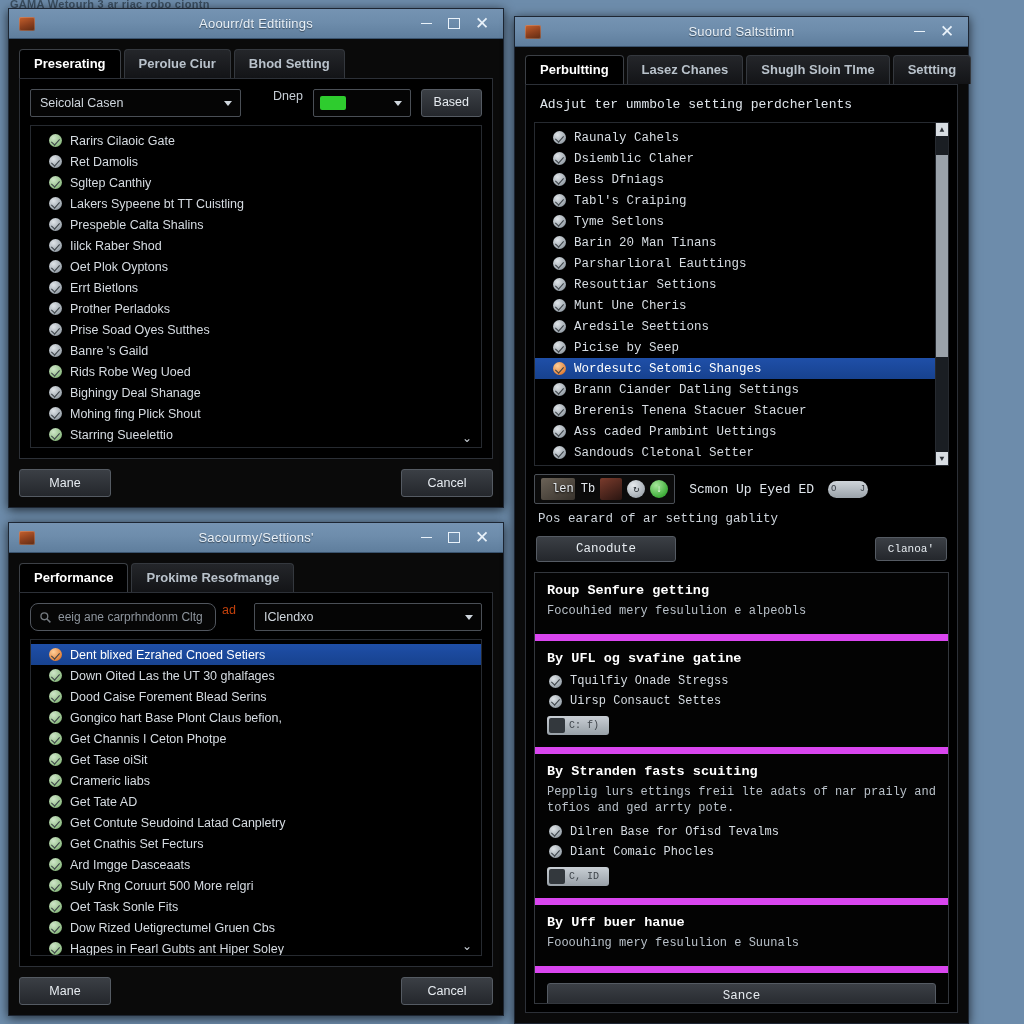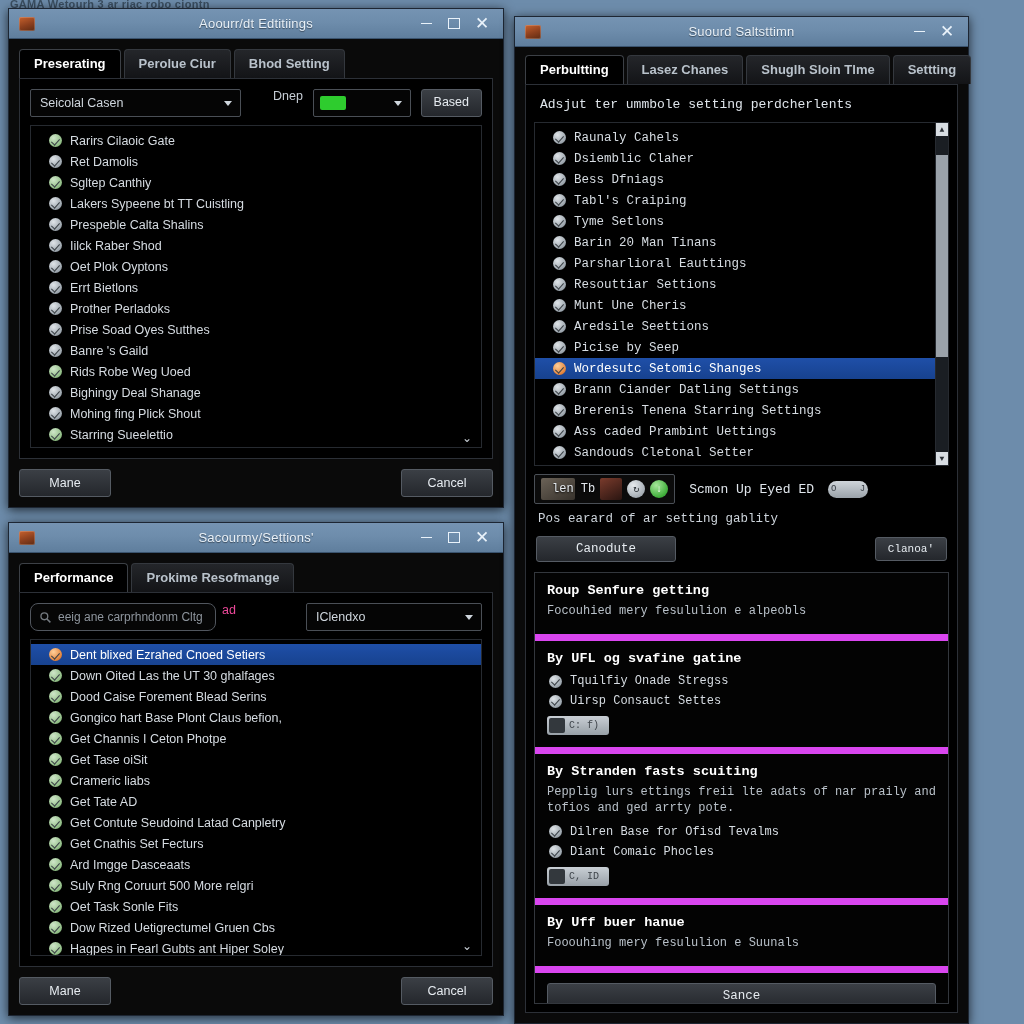--- a/index.html
+++ b/index.html
@@ -309,22 +309,22 @@
       </div>
       <div class="panel">
         <div class="rowctl">
           <div class="searchbox" style="width:186px;">
             <svg class="mag" viewBox="0 0 16 16">
               <circle cx="6.6" cy="6.6" r="4.2" fill="none" stroke="#9aa2aa" stroke-width="1.6"></circle>
               <line x1="9.8" y1="9.8" x2="14" y2="14" stroke="#9aa2aa" stroke-width="1.8"></line>
             </svg>
             <span>eeig ane carprhndonm Cltg</span>
           </div>
-          <div class="lbl" style="color:#ec4899;margin-left:-4px;">ad</div>
-          <div class="combo" style="width:176px; margin-left:auto;">
+          <div class="lbl" style="color:#c2410c;margin-left:-4px;">ad</div>
+          <div class="combo" style="width:228px; margin-left:auto;">
             <span>IClendxo</span>
             <span class="car"></span>
           </div>
         </div>
         <div class="listwrap">
           <div class="list" id="lb-list">
               <div class="li sel">
                 <span class="ck orange"></span>
                 <span>Dent blixed Ezrahed Cnoed Setiers</span>
               </div>
@@ -464,21 +464,21 @@
               <div class="li sel">
                 <span class="ck orange"></span>
                 <span>Wordesutc Setomic Shanges</span>
               </div>
               <div class="li">
                 <span class="ck gray"></span>
                 <span>Brann Ciander Datling Settings</span>
               </div>
               <div class="li">
                 <span class="ck gray"></span>
-                <span>Brerenis Tenena Starring Settings</span>
+                <span>Brerenis Tenena Stacuer Stacuer</span>
               </div>
               <div class="li">
                 <span class="ck gray"></span>
                 <span>Ass caded Prambint Uettings</span>
               </div>
               <div class="li">
                 <span class="ck gray"></span>
                 <span>Sandouds Cletonal Setter</span>
               </div>
             </div>

